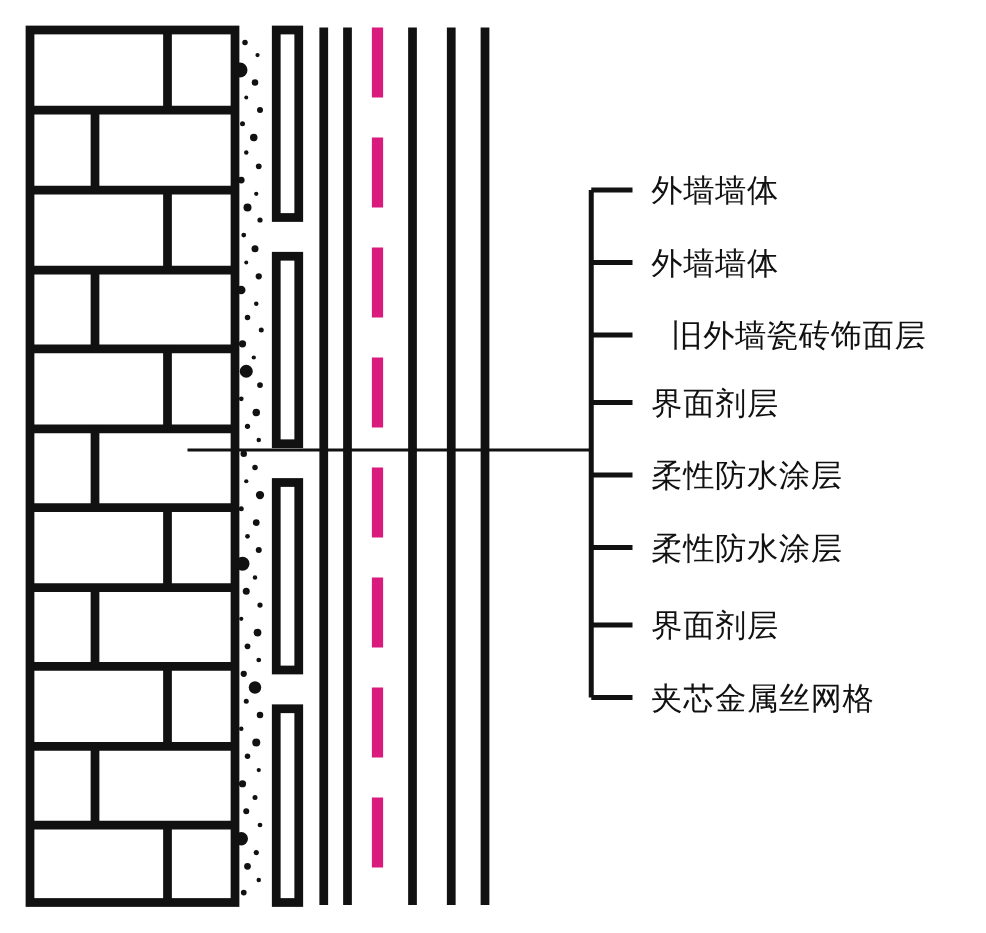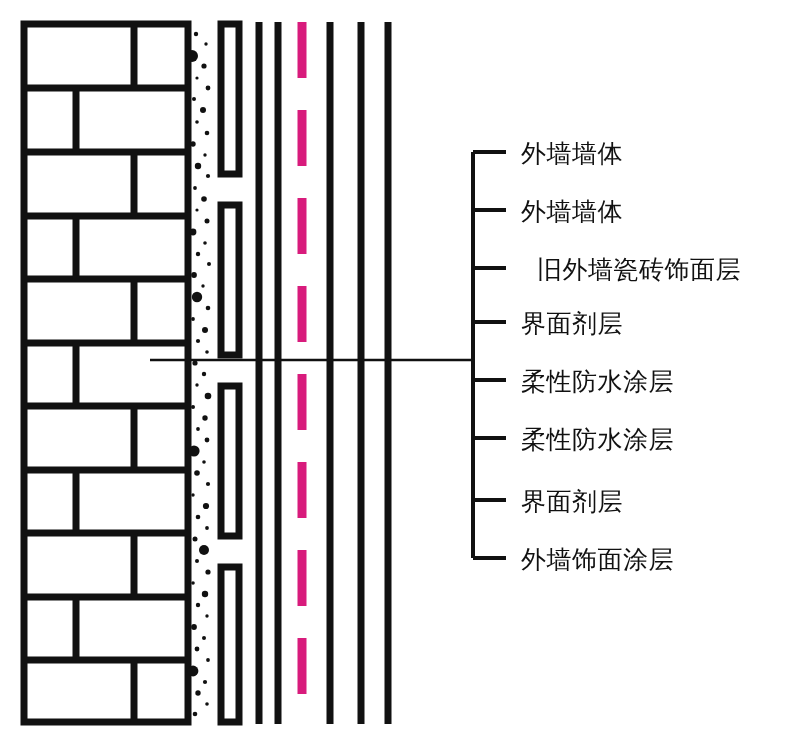--- a/index.html
+++ b/index.html
@@ -221,16 +221,16 @@
     <div class="callout-label" style="left:521px; top:257px;margin-left:16px;">旧外墙瓷砖饰面层</div>
 
     <div class="callout-label" style="left:521px; top:311px;">界面剂层</div>
 
     <div class="callout-label" style="left:521px; top:369px;">柔性防水涂层</div>
 
     <div class="callout-label" style="left:521px; top:427px;">柔性防水涂层</div>
 
     <div class="callout-label" style="left:521px; top:489px;">界面剂层</div>
 
-    <div class="callout-label" style="left:521px; top:547px;">外墙饰面涂层</div>
+    <div class="callout-label" style="left:521px; top:547px;">夹芯金属丝网格</div>
   </div>
 
 </div>
 
 </body></html>

